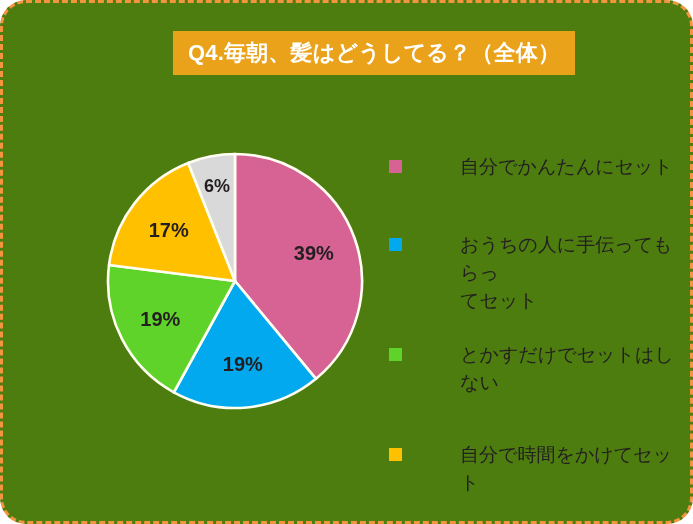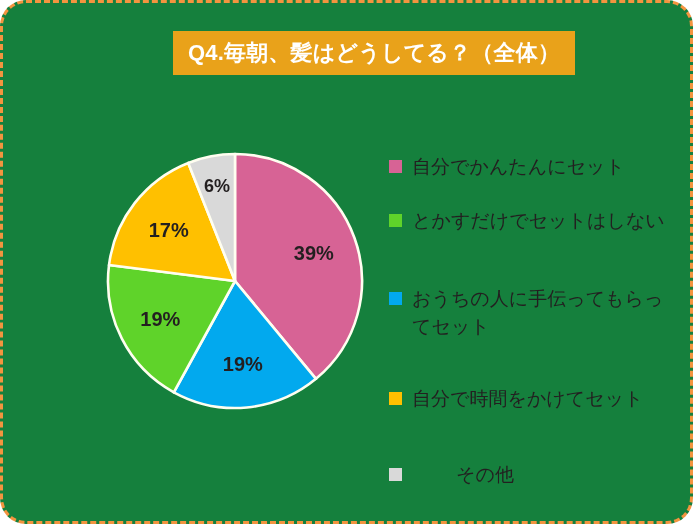--- a/index.html
+++ b/index.html
@@ -78,32 +78,33 @@
     width: 13px;
     height: 13px;
     margin-top: 7px;
     margin-right: 10px;
   }
   .legend-label {
     font-size: 19px;
     color: #231f20;
     line-height: 28px;
     white-space: pre-line;
+    margin-left: 48px;
   }
   
   #legend-row-0 { margin-top: 0px; }
   #legend-row-1 { margin-top: 50px; }
   #legend-row-2 { margin-top: 26px; }
   #legend-row-3 { margin-top: 44px; }
   #legend-row-4 { margin-top: 48px; gap: 44px; }
 </style>
 </head>
 <body>
 
-<div id="page" style="background: #15803d; border-color: rgb(243, 148, 63);">
+<div id="page" style="background: #4d7c0f; border-color: rgb(243, 148, 63);">
 
   <div id="title-banner" style="background: rgb(233, 162, 26);">
     <span id="title-text" style="color: rgb(255, 255, 255);">Q4.毎朝、髪はどうしてる？（全体）</span>
   </div>
 
   <div id="pie-wrap">
     <svg id="pie-svg" viewBox="0 0 258 258">
       <g id="pie-slices">
           <path d="M 129 129 L 129 2 A 127 127 0 0 1 209.9528466980836 226.85518183252523 Z" fill="#d76395" stroke="#fffef0" stroke-width="2.6" stroke-linejoin="round"></path>
           <path d="M 129 129 L 209.9528466980836 226.85518183252523 A 127 127 0 0 1 67.81728338908215 240.29094836557067 Z" fill="#02a9ee" stroke="#fffef0" stroke-width="2.6" stroke-linejoin="round"></path>
@@ -121,29 +122,29 @@
     </svg>
   </div>
 
   <div id="legend">
 
     <div class="legend-row" id="legend-row-0">
       <span class="legend-swatch" style="background: rgb(215, 99, 149);"></span>
       <span class="legend-label">自分でかんたんにセット</span>
     </div>
 
-    <div class="legend-row" id="legend-row-2">
-      <span class="legend-swatch" style="background: rgb(95, 211, 42);"></span>
-      <span class="legend-label">とかすだけでセットはしない</span>
-    </div>
-
     <div class="legend-row" id="legend-row-1">
       <span class="legend-swatch" style="background: rgb(2, 169, 238);"></span>
       <span class="legend-label">おうちの人に手伝ってもらっ
 てセット</span>
+    </div>
+
+    <div class="legend-row" id="legend-row-2">
+      <span class="legend-swatch" style="background: rgb(95, 211, 42);"></span>
+      <span class="legend-label">とかすだけでセットはしない</span>
     </div>
 
     <div class="legend-row" id="legend-row-3">
       <span class="legend-swatch" style="background: rgb(255, 192, 0);"></span>
       <span class="legend-label">自分で時間をかけてセット</span>
     </div>
 
     <div class="legend-row" id="legend-row-4">
       <span class="legend-swatch" style="background: rgb(217, 217, 217);"></span>
       <span class="legend-label">その他</span>

